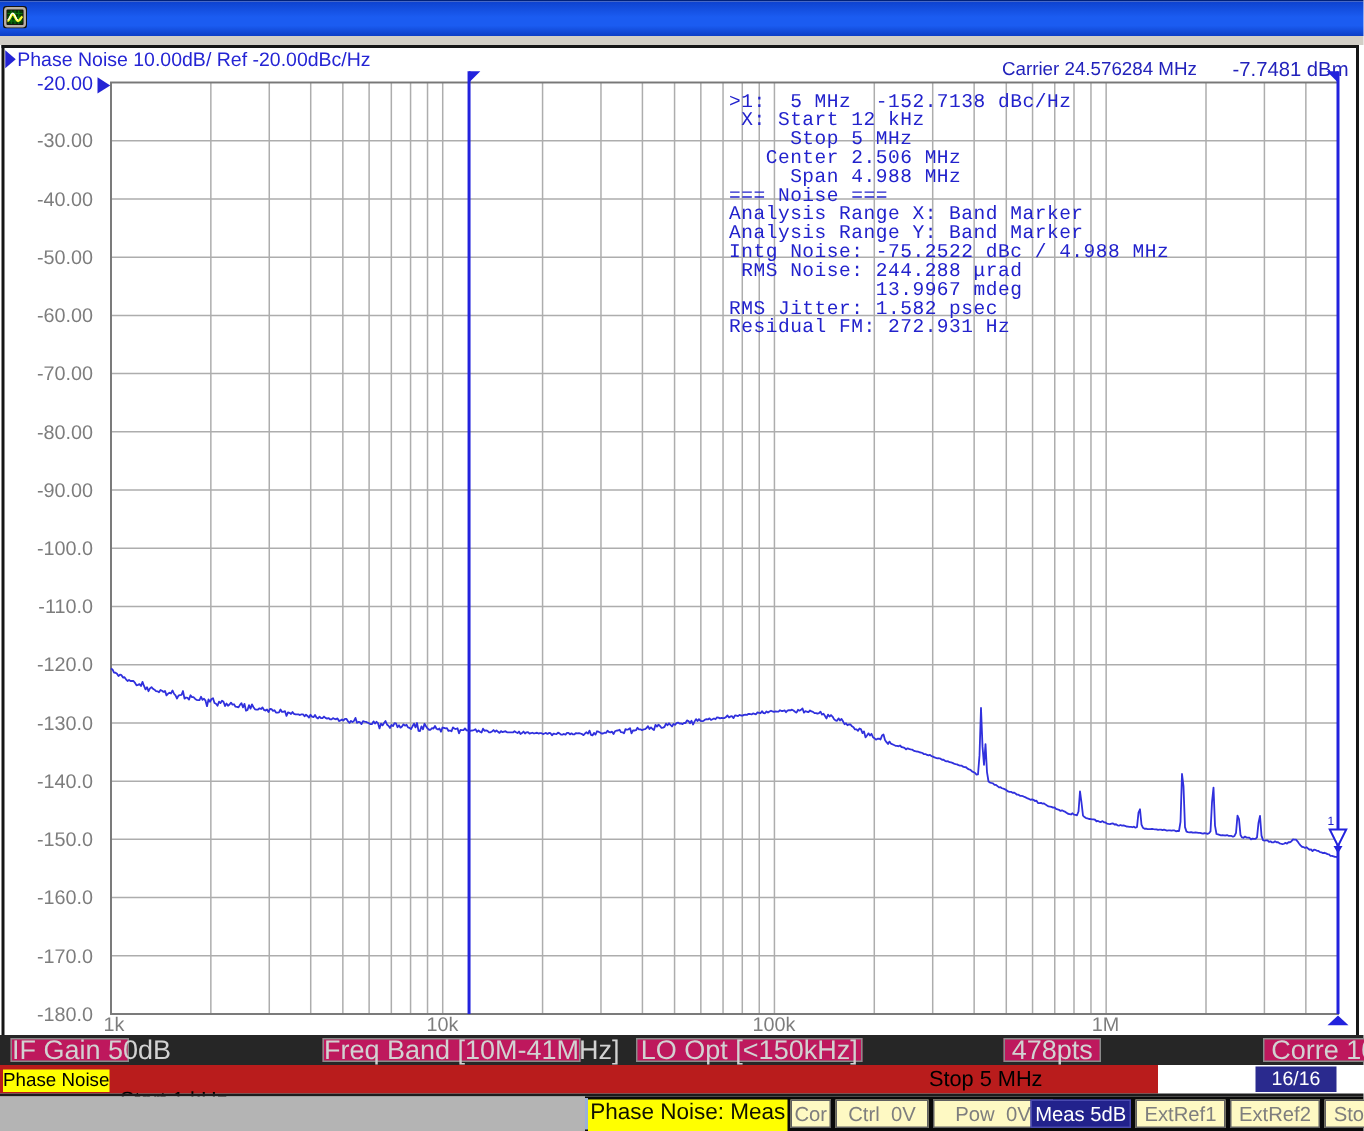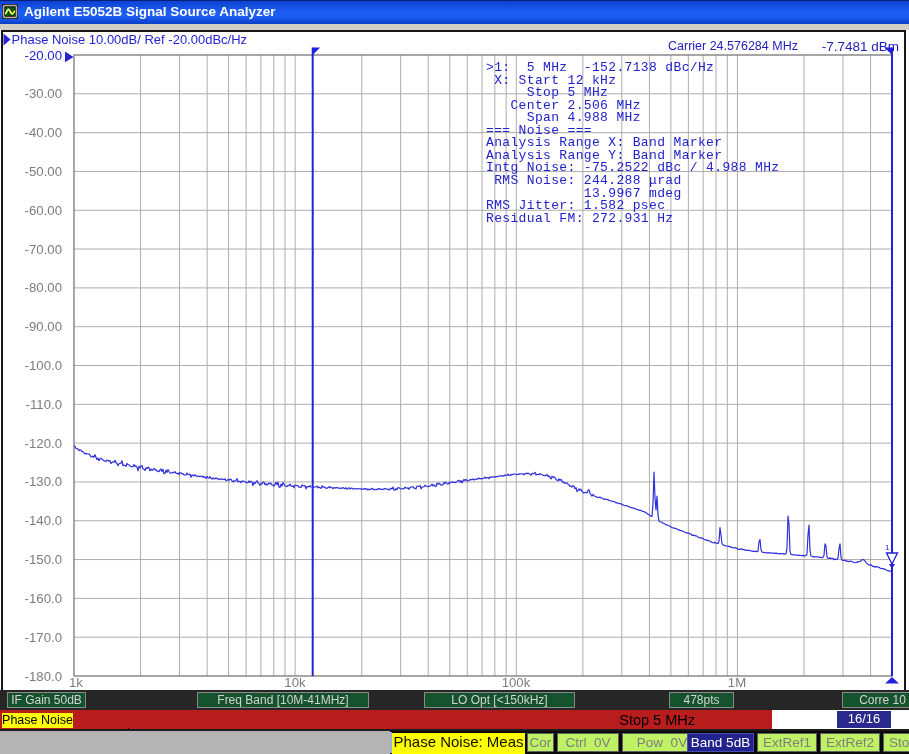--- a/index.html
+++ b/index.html
@@ -1,33 +1,32 @@
 <!DOCTYPE html>
 <html><head><meta charset="utf-8"><title>Agilent E5052B Signal Source Analyzer</title>
 <style>
 *{margin:0;padding:0;box-sizing:border-box}
 html,body{width:909px;height:754px;background:#fff;overflow:hidden;font-family:"Liberation Sans",sans-serif}
 .abs{position:absolute}
-.btnA{position:absolute;top:2px;height:16px;background:#14532d;border:1px solid #8a8a8a;
- color:#d2d2d2;font-size:12px;text-align:center;line-height:14px;white-space:nowrap}
-.btnC{position:absolute;top:733px;height:19px;background:#bef264;border:1px solid #606060;
+.btnA{position:absolute;top:2px;height:16px;background:#be185d;border:1px solid #8a8a8a;
+ color:#d2d2d2;font-size:18px;text-align:center;line-height:14px;white-space:nowrap}
+.btnC{position:absolute;top:733px;height:19px;background:#fef9c3;border:1px solid #606060;
  color:#7e7e7e;font-size:13.5px;text-align:center;line-height:17px;white-space:nowrap}
 </style></head>
 <body>
 <div class="abs" style="left:0;top:0;width:909px;height:1px;background:#00217a"></div>
 <div class="abs" style="left:0;top:1px;width:909px;height:23px;background:linear-gradient(#0d42cf 0%,#1b5cf1 45%,#1b5cf1 70%,#0c3ec6 100%)">
  <svg width="16" height="15" viewBox="0 0 16 15" style="position:absolute;left:2px;top:3px">
   <rect x="0" y="0" width="16" height="15" rx="2" fill="#16130e"></rect>
   <rect x="1.5" y="1.5" width="13" height="12" rx="1.5" fill="none" stroke="#b8b0a4" stroke-width="1.6"></rect>
   <rect x="3" y="3" width="10" height="9" fill="#063806"></rect>
   <path d="M3 5h10M3 7.5h10M3 10h10M5.5 3v9M8 3v9M10.5 3v9" stroke="#0c7a0c" stroke-width="0.7"></path>
   <path d="M3 10c1.5 0 2-4.5 3.5-4.5S8.5 10 10 10s1.8-2.5 3-3" fill="none" stroke="#ffff30" stroke-width="1.6"></path>
   <path d="M3 9.3c1.5 0 2-4.5 3.5-4.5S8.5 9.3 10 9.3" fill="none" stroke="#fff" stroke-width="0.8"></path>
  </svg>
- <span style="position:absolute;left:24px;top:3px;color:#fff;font-weight:bold;font-size:13.5px">Agilent E5052B Signal Source Analyzer</span>
 </div>
 <div class="abs" style="left:0;top:24px;width:909px;height:6px;background:#d2cec6"></div>
 <div class="abs" style="left:1px;top:30px;width:905px;height:660px;border:2.5px solid #161616;border-bottom:none;background:#fff"></div>
 <svg width="909" height="754" viewBox="0 0 909 754" style="position:absolute;left:0;top:0">
 <g stroke="#adadad" stroke-width="1">
       <line x1="74.0" y1="93.81" x2="892.0" y2="93.81"></line>
 <line x1="74.0" y1="132.62" x2="892.0" y2="132.62"></line>
 <line x1="74.0" y1="171.44" x2="892.0" y2="171.44"></line>
 <line x1="74.0" y1="210.25" x2="892.0" y2="210.25"></line>
 <line x1="74.0" y1="249.06" x2="892.0" y2="249.06"></line>
@@ -121,35 +120,35 @@
 <line x1="892.0" y1="47.5" x2="892.0" y2="676.0" stroke="#2222dd" stroke-width="2"></line>
 <polygon points="892.0,47.5 884.5,47.5 892.0,55" fill="#2222dd"></polygon>
 <polygon points="885.0,683.5 899.0,683.5 892.0,677" fill="#2222dd"></polygon>
 <path d="M74.0,445.7 L75.0,446.3 L76.0,448.4 L77.0,448.5 L78.0,449.2 L79.0,450.7 L80.0,449.8 L81.0,450.1 L82.0,451.7 L83.0,451.5 L84.0,452.9 L85.0,454.0 L86.0,453.3 L87.0,454.0 L88.0,454.0 L89.0,454.0 L90.0,455.2 L91.0,456.9 L92.0,456.6 L93.0,456.1 L94.0,457.3 L95.0,454.6 L96.0,457.3 L97.0,459.6 L98.0,458.1 L99.0,460.8 L100.0,458.9 L101.0,458.1 L102.0,459.2 L103.0,459.8 L104.0,460.8 L105.0,460.9 L106.0,461.5 L107.0,460.0 L108.0,460.5 L109.0,461.3 L110.0,460.6 L111.0,463.6 L112.0,462.5 L113.0,461.8 L114.0,462.3 L115.0,460.3 L116.0,462.5 L117.0,463.6 L118.0,465.7 L119.0,463.8 L120.0,463.4 L121.0,463.2 L122.0,460.7 L123.0,465.8 L124.0,465.0 L125.0,465.3 L126.0,466.4 L127.0,463.5 L128.0,464.7 L129.0,464.8 L130.0,465.8 L131.0,466.6 L132.0,466.7 L133.0,466.7 L134.0,464.5 L135.0,466.6 L136.0,465.8 L137.0,467.1 L138.0,470.8 L139.0,466.3 L140.0,467.9 L141.0,466.0 L142.0,465.5 L143.0,468.7 L144.0,469.2 L145.0,470.5 L146.0,467.8 L147.0,468.7 L148.0,467.1 L149.0,467.8 L150.0,470.7 L151.0,469.0 L152.0,470.5 L153.0,469.7 L154.0,468.4 L155.0,469.8 L156.0,469.5 L157.0,471.1 L158.0,471.2 L159.0,471.6 L160.0,469.9 L161.0,468.8 L162.0,471.6 L163.0,469.3 L164.0,473.8 L165.0,473.3 L166.0,470.1 L167.0,472.4 L168.0,469.6 L169.0,471.5 L170.0,472.9 L171.0,473.1 L172.0,473.0 L173.0,472.2 L174.0,472.7 L175.0,471.6 L176.0,473.3 L177.0,473.7 L178.0,473.0 L179.0,474.7 L180.0,472.6 L181.0,472.8 L182.0,473.9 L183.0,473.5 L184.0,475.0 L185.0,475.1 L186.0,474.9 L187.0,473.0 L188.0,474.6 L189.0,474.5 L190.0,474.1 L191.0,477.3 L192.0,474.9 L193.0,475.2 L194.0,476.0 L195.0,474.7 L196.0,475.9 L197.0,476.3 L198.0,476.2 L199.0,476.3 L200.0,476.7 L201.0,476.2 L202.0,476.2 L203.0,477.5 L204.0,476.5 L205.0,477.3 L206.0,478.4 L207.0,476.5 L208.0,477.7 L209.0,478.1 L210.0,476.7 L211.0,478.3 L212.0,479.0 L213.0,477.8 L214.0,478.8 L215.0,478.8 L216.0,477.7 L217.0,478.6 L218.0,479.1 L219.0,478.7 L220.0,479.5 L221.0,479.6 L222.0,478.7 L223.0,479.3 L224.0,479.5 L225.0,478.9 L226.0,480.7 L227.0,480.3 L228.0,479.6 L229.0,480.3 L230.0,479.2 L231.0,479.3 L232.0,480.9 L233.0,481.9 L234.0,480.6 L235.0,481.4 L236.0,480.6 L237.0,478.6 L238.0,481.9 L239.0,481.3 L240.0,481.5 L241.0,482.7 L242.0,480.8 L243.0,481.1 L244.0,481.3 L245.0,481.7 L246.0,482.2 L247.0,482.8 L248.0,482.7 L249.0,480.9 L250.0,482.4 L251.0,481.2 L252.0,482.1 L253.0,485.6 L254.0,482.4 L255.0,483.6 L256.0,482.0 L257.0,480.7 L258.0,483.0 L259.0,483.9 L260.0,485.3 L261.0,483.3 L262.0,484.1 L263.0,482.1 L264.0,482.2 L265.0,484.8 L266.0,483.5 L267.0,485.1 L268.0,484.4 L269.0,482.9 L270.0,483.8 L271.0,483.2 L272.0,484.9 L273.0,485.2 L274.0,486.1 L275.0,484.2 L276.0,482.4 L277.0,484.9 L278.0,482.0 L279.0,487.2 L280.0,487.4 L281.0,484.2 L282.0,486.2 L283.0,482.5 L284.0,484.2 L285.0,485.6 L286.0,486.5 L287.0,486.5 L288.0,485.4 L289.0,485.7 L290.0,484.0 L291.0,485.8 L292.0,486.4 L293.0,485.7 L294.0,487.8 L295.0,485.0 L296.0,485.3 L297.0,485.6 L298.0,485.5 L299.0,487.3 L300.0,487.0 L301.0,487.5 L302.0,484.9 L303.0,485.8 L304.0,486.0 L305.0,485.5 L306.0,488.9 L307.0,486.6 L308.0,486.7 L309.0,486.8 L310.0,485.6 L311.0,486.9 L312.0,487.0 L313.0,487.4 L314.0,487.1 L315.0,487.0 L316.0,486.7 L317.0,486.1 L318.0,487.9 L319.0,487.0 L320.0,487.8 L321.0,488.4 L322.0,485.8 L323.0,487.2 L324.0,486.9 L325.0,487.3 L326.0,488.3 L327.0,488.2 L328.0,487.6 L329.0,486.7 L330.0,487.8 L331.0,487.0 L332.0,487.9 L333.0,488.6 L334.0,487.4 L335.0,488.1 L336.0,487.7 L337.0,487.5 L338.0,488.2 L339.0,488.2 L340.0,488.2 L341.0,488.3 L342.0,488.3 L343.0,487.5 L344.0,488.2 L345.0,488.7 L346.0,487.7 L347.0,489.3 L348.0,488.7 L349.0,487.7 L350.0,489.0 L351.0,488.2 L352.0,488.1 L353.0,489.1 L354.0,488.8 L355.0,488.5 L356.0,489.0 L357.0,488.7 L358.0,488.5 L359.0,489.0 L360.0,488.8 L361.0,488.8 L362.0,489.4 L363.0,489.0 L364.0,488.6 L365.0,489.3 L366.0,488.6 L367.0,488.8 L368.0,490.2 L369.0,489.1 L370.0,489.3 L371.0,489.4 L372.0,488.4 L373.0,488.9 L374.0,489.8 L375.0,489.7 L376.0,489.3 L377.0,489.8 L378.0,488.6 L379.0,488.6 L380.0,489.6 L381.0,488.9 L382.0,489.6 L383.0,489.5 L384.0,488.7 L385.0,488.9 L386.0,488.7 L387.0,489.0 L388.0,489.4 L389.0,490.1 L390.0,489.0 L391.0,488.2 L392.0,489.1 L393.0,487.1 L394.0,489.9 L395.0,490.3 L396.0,488.6 L397.0,489.7 L398.0,487.5 L399.0,487.8 L400.0,488.4 L401.0,489.0 L402.0,489.0 L403.0,488.5 L404.0,488.6 L405.0,487.2 L406.0,488.0 L407.0,488.2 L408.0,487.8 L409.0,489.3 L410.0,487.5 L411.0,487.1 L412.0,487.0 L413.0,486.5 L414.0,488.1 L415.0,488.2 L416.0,488.9 L417.0,486.1 L418.0,486.5 L419.0,486.2 L420.0,485.4 L421.0,488.9 L422.0,487.0 L423.0,487.0 L424.0,486.8 L425.0,485.2 L426.0,486.2 L427.0,486.2 L428.0,486.8 L429.0,486.3 L430.0,486.1 L431.0,485.4 L432.0,484.1 L433.0,486.0 L434.0,484.9 L435.0,486.0 L436.0,486.7 L437.0,483.2 L438.0,484.4 L439.0,483.1 L440.0,484.0 L441.0,485.2 L442.0,485.1 L443.0,484.6 L444.0,482.4 L445.0,483.5 L446.0,482.2 L447.0,483.3 L448.0,484.3 L449.0,482.6 L450.0,483.2 L451.0,482.1 L452.0,481.7 L453.0,482.4 L454.0,482.3 L455.0,482.7 L456.0,482.0 L457.0,482.0 L458.0,480.3 L459.0,480.7 L460.0,482.2 L461.0,480.5 L462.0,483.0 L463.0,481.1 L464.0,479.4 L465.0,480.7 L466.0,479.4 L467.0,480.6 L468.0,480.8 L469.0,480.6 L470.0,479.7 L471.0,479.5 L472.0,479.6 L473.0,478.9 L474.0,480.0 L475.0,479.5 L476.0,479.0 L477.0,479.5 L478.0,478.2 L479.0,478.4 L480.0,478.9 L481.0,478.6 L482.0,478.7 L483.0,478.7 L484.0,478.0 L485.0,477.0 L486.0,478.3 L487.0,477.6 L488.0,477.5 L489.0,478.7 L490.0,476.9 L491.0,477.1 L492.0,477.4 L493.0,476.6 L494.0,477.0 L495.0,477.1 L496.0,476.6 L497.0,476.5 L498.0,476.6 L499.0,475.9 L500.0,476.0 L501.0,476.3 L502.0,475.6 L503.0,475.9 L504.0,476.2 L505.0,474.9 L506.0,475.2 L507.0,475.5 L508.0,474.1 L509.0,475.4 L510.0,475.5 L511.0,474.3 L512.0,475.0 L513.0,474.3 L514.0,473.8 L515.0,474.3 L516.0,474.6 L517.0,474.3 L518.0,474.4 L519.0,474.4 L520.0,473.5 L521.0,474.0 L522.0,474.0 L523.0,473.6 L524.0,474.8 L525.0,473.8 L526.0,473.4 L527.0,473.6 L528.0,473.1 L529.0,473.7 L530.0,474.5 L531.0,475.1 L532.0,473.2 L533.0,473.8 L534.0,473.2 L535.0,472.3 L536.0,475.1 L537.0,474.1 L538.0,474.5 L539.0,474.7 L540.0,473.6 L541.0,474.3 L542.0,474.6 L543.0,475.4 L544.0,475.4 L545.0,475.8 L546.0,475.4 L547.0,474.4 L548.0,476.4 L549.0,475.8 L550.0,477.4 L551.0,479.0 L552.0,476.4 L553.0,477.7 L554.0,476.7 L555.0,477.7 L556.0,479.4 L557.0,480.3 L558.0,480.6 L559.0,478.9 L560.0,480.3 L561.0,479.3 L562.0,480.9 L563.0,482.8 L564.0,482.1 L565.0,483.5 L566.0,482.9 L567.0,483.0 L568.0,484.2 L569.0,484.8 L570.0,486.3 L571.0,486.2 L572.0,487.2 L573.0,485.6 L574.0,486.2 L575.0,488.7 L576.0,487.6 L577.0,491.6 L578.0,490.3 L579.0,488.9 L580.0,490.3 L581.0,489.2 L582.0,491.5 L583.0,492.2 L584.0,493.1 L585.0,492.5 L586.0,492.4 L587.0,493.0 L588.0,490.4 L589.0,489.7 L590.0,493.3 L591.0,494.8 L592.0,496.0 L593.0,494.4 L594.0,495.8 L595.0,496.2 L596.0,496.7 L597.0,497.2 L598.0,497.3 L599.0,497.5 L600.0,497.0 L601.0,498.0 L602.0,498.2 L603.0,498.6 L604.0,499.6 L605.0,498.9 L606.0,499.3 L607.0,499.6 L608.0,499.7 L609.0,500.4 L610.0,500.7 L611.0,501.0 L612.0,501.1 L613.0,501.5 L614.0,501.7 L615.0,502.0 L616.0,502.8 L617.0,502.7 L618.0,503.3 L619.0,503.6 L620.0,503.3 L621.0,504.1 L622.0,504.4 L623.0,504.9 L624.0,505.3 L625.0,505.6 L626.0,505.5 L627.0,505.8 L628.0,506.5 L629.0,506.5 L630.0,507.2 L631.0,507.6 L632.0,507.5 L633.0,508.1 L634.0,508.3 L635.0,508.6 L636.0,509.1 L637.0,509.4 L638.0,509.6 L639.0,510.1 L640.0,510.4 L641.0,510.4 L642.0,511.1 L643.0,511.4 L644.0,511.5 L645.0,512.4 L646.0,512.9 L647.0,513.2 L648.0,514.3 L649.0,514.7 L650.0,515.3 L651.0,516.4 L652.0,516.3 L653.0,503.6 L654.0,472.0 L655.0,497.6 L656.0,509.9 L657.0,496.1 L658.0,514.7 L659.0,521.0 L660.0,521.7 L661.0,522.0 L662.0,522.3 L663.0,523.2 L664.0,523.3 L665.0,524.1 L666.0,524.9 L667.0,524.8 L668.0,525.5 L669.0,525.8 L670.0,526.2 L671.0,526.9 L672.0,527.6 L673.0,527.9 L674.0,527.9 L675.0,528.5 L676.0,528.4 L677.0,529.0 L678.0,529.8 L679.0,529.8 L680.0,530.5 L681.0,530.6 L682.0,530.8 L683.0,531.3 L684.0,531.7 L685.0,532.3 L686.0,532.6 L687.0,533.2 L688.0,532.9 L689.0,533.2 L690.0,534.0 L691.0,533.8 L692.0,535.4 L693.0,535.4 L694.0,535.2 L695.0,535.8 L696.0,535.6 L697.0,536.4 L698.0,537.0 L699.0,537.6 L700.0,537.7 L701.0,537.9 L702.0,538.4 L703.0,538.3 L704.0,539.3 L705.0,539.6 L706.0,539.9 L707.0,540.6 L708.0,540.2 L709.0,540.7 L710.0,541.1 L711.0,541.8 L712.0,542.5 L713.0,542.7 L714.0,543.0 L715.0,542.2 L716.0,543.1 L717.0,543.3 L718.0,543.5 L719.0,541.0 L720.0,527.6 L721.0,535.0 L722.0,543.8 L723.0,544.7 L724.0,545.4 L725.0,545.6 L726.0,546.0 L727.0,546.0 L728.0,546.3 L729.0,546.3 L730.0,546.5 L731.0,547.5 L732.0,547.3 L733.0,547.9 L734.0,548.0 L735.0,547.4 L736.0,548.2 L737.0,548.3 L738.0,549.1 L739.0,549.3 L740.0,549.4 L741.0,549.1 L742.0,548.9 L743.0,549.7 L744.0,549.5 L745.0,550.2 L746.0,550.4 L747.0,550.0 L748.0,550.4 L749.0,550.3 L750.0,550.6 L751.0,551.0 L752.0,551.1 L753.0,551.3 L754.0,551.2 L755.0,551.5 L756.0,551.1 L757.0,551.8 L758.0,551.3 L759.0,541.8 L760.0,539.5 L761.0,549.7 L762.0,551.9 L763.0,552.5 L764.0,552.4 L765.0,552.7 L766.0,552.8 L767.0,552.8 L768.0,552.6 L769.0,552.8 L770.0,552.9 L771.0,552.9 L772.0,553.3 L773.0,553.1 L774.0,553.1 L775.0,553.4 L776.0,553.1 L777.0,553.4 L778.0,553.7 L779.0,553.6 L780.0,553.6 L781.0,553.8 L782.0,553.6 L783.0,553.6 L784.0,554.2 L785.0,553.9 L786.0,554.0 L787.0,547.9 L788.0,516.0 L789.0,524.3 L790.0,551.4 L791.0,554.4 L792.0,554.7 L793.0,554.9 L794.0,554.8 L795.0,555.0 L796.0,555.1 L797.0,555.0 L798.0,555.1 L799.0,555.3 L800.0,555.3 L801.0,555.5 L802.0,555.8 L803.0,555.4 L804.0,555.6 L805.0,555.9 L806.0,555.5 L807.0,554.3 L808.0,534.8 L809.0,525.1 L810.0,550.4 L811.0,556.0 L812.0,556.3 L813.0,556.6 L814.0,556.9 L815.0,556.8 L816.0,556.9 L817.0,557.0 L818.0,556.7 L819.0,557.2 L820.0,557.3 L821.0,557.3 L822.0,557.8 L823.0,557.3 L824.0,555.2 L825.0,543.8 L826.0,546.0 L827.0,556.7 L828.0,558.3 L829.0,558.5 L830.0,557.7 L831.0,558.4 L832.0,558.4 L833.0,558.5 L834.0,559.6 L835.0,559.1 L836.0,559.3 L837.0,559.3 L838.0,558.2 L839.0,548.6 L840.0,543.9 L841.0,557.1 L842.0,560.1 L843.0,560.4 L844.0,560.3 L845.0,560.2 L846.0,561.2 L847.0,560.9 L848.0,561.6 L849.0,561.6 L850.0,560.9 L851.0,561.5 L852.0,561.4 L853.0,562.2 L854.0,562.5 L855.0,562.8 L856.0,562.5 L857.0,561.9 L858.0,562.4 L859.0,561.5 L860.0,561.5 L861.0,560.8 L862.0,559.6 L863.0,559.7 L864.0,559.8 L865.0,560.9 L866.0,562.3 L867.0,563.6 L868.0,564.5 L869.0,564.7 L870.0,565.3 L871.0,564.8 L872.0,565.7 L873.0,566.5 L874.0,566.2 L875.0,567.4 L876.0,566.5 L877.0,566.6 L878.0,567.2 L879.0,567.3 L880.0,568.1 L881.0,568.3 L882.0,568.7 L883.0,568.5 L884.0,568.9 L885.0,569.4 L886.0,569.6 L887.0,570.6 L888.0,570.6 L889.0,570.9 L890.0,571.3 L891.0,571.2 L892.0,572.0" fill="none" stroke="#3030dd" stroke-width="1.2" stroke-linejoin="round"></path>
 <text x="885" y="550" font-family="Liberation Sans, sans-serif" font-size="8" fill="#2222cc">1</text>
 <polygon points="886.5,553 897.5,553 892,564" fill="#fff" stroke="#2222dd" stroke-width="1.3"></polygon>
 <polygon points="889,564 895,564 892,569" fill="#2222dd"></polygon>
 </svg>
 <div class="abs" style="left:0;top:690px;width:909px;height:20px;background:#262626">
  <div class="btnA" style="left:7px;width:79px">IF Gain 50dB</div>
- <div class="btnA" style="left:197px;width:172px">Freq Band [10M-41MHz]</div>
+ <div class="btnA" style="left:215px;width:172px">Freq Band [10M-41MHz]</div>
  <div class="btnA" style="left:424px;width:151px">LO Opt [&lt;150kHz]</div>
  <div class="btnA" style="left:669px;width:65px">478pts</div>
  <div class="btnA" style="left:842px;width:81px">Corre 10</div>
 </div>
 <div class="abs" style="left:0;top:710px;width:772px;height:19px;background:#b91c1c">
  <div class="abs" style="left:2px;top:3px;width:71px;height:15px;background:#ffff00;color:#000;font-size:12.5px;white-space:nowrap;line-height:15px;text-align:center">Phase Noise</div>
  <div class="abs" style="left:80px;top:16px;font-size:14.5px;color:#000;line-height:16px">Start 1 kHz</div>
  <div class="abs" style="right:77px;top:2px;font-size:14.5px;color:#000;line-height:16px">Stop 5 MHz</div>
  <div class="abs" style="left:837px;top:1px;width:54px;height:17px;background:#2a2a8e;color:#fff;font-size:13px;line-height:16px;text-align:center">16/16</div>
 </div>
 <div class="abs" style="left:0;top:729px;width:909px;height:2px;background:#1c1c1c"></div>
 <div class="abs" style="left:0;top:731px;width:390px;height:23px;background:#b4b4b4"></div>
 <div class="abs" style="left:390px;top:731px;width:519px;height:23px;background:#0a0a0a">
  <div class="abs" style="left:0;top:1px;width:2px;height:21px;background:#9ab0d8"></div>
  <div class="abs" style="left:2px;top:2px;width:133px;height:26px;background:#ffff00;color:#101000;font-size:15px;line-height:18px;text-align:center;white-space:nowrap">Phase Noise: Meas</div>
  <div class="btnC" style="left:137px;top:2px;width:27px">Cor</div>
  <div class="btnC" style="left:167px;top:2px;width:62px">Ctrl&nbsp;&nbsp;0V</div>
  <div class="btnC" style="left:232px;top:2px;width:80px">Pow&nbsp;&nbsp;0V</div>
- <div class="btnC" style="left:297px;top:2px;width:67px;background:#22228c;color:#fff;border-color:#4a4ab0">Band 5dB</div>
+ <div class="btnC" style="left:297px;top:2px;width:67px;background:#22228c;color:#fff;border-color:#4a4ab0">Meas 5dB</div>
  <div class="btnC" style="left:367px;top:2px;width:60px">ExtRef1</div>
  <div class="btnC" style="left:430px;top:2px;width:60px">ExtRef2</div>
  <div class="btnC" style="left:493px;top:2px;width:40px">Stop</div>
 </div>
 </body></html>

